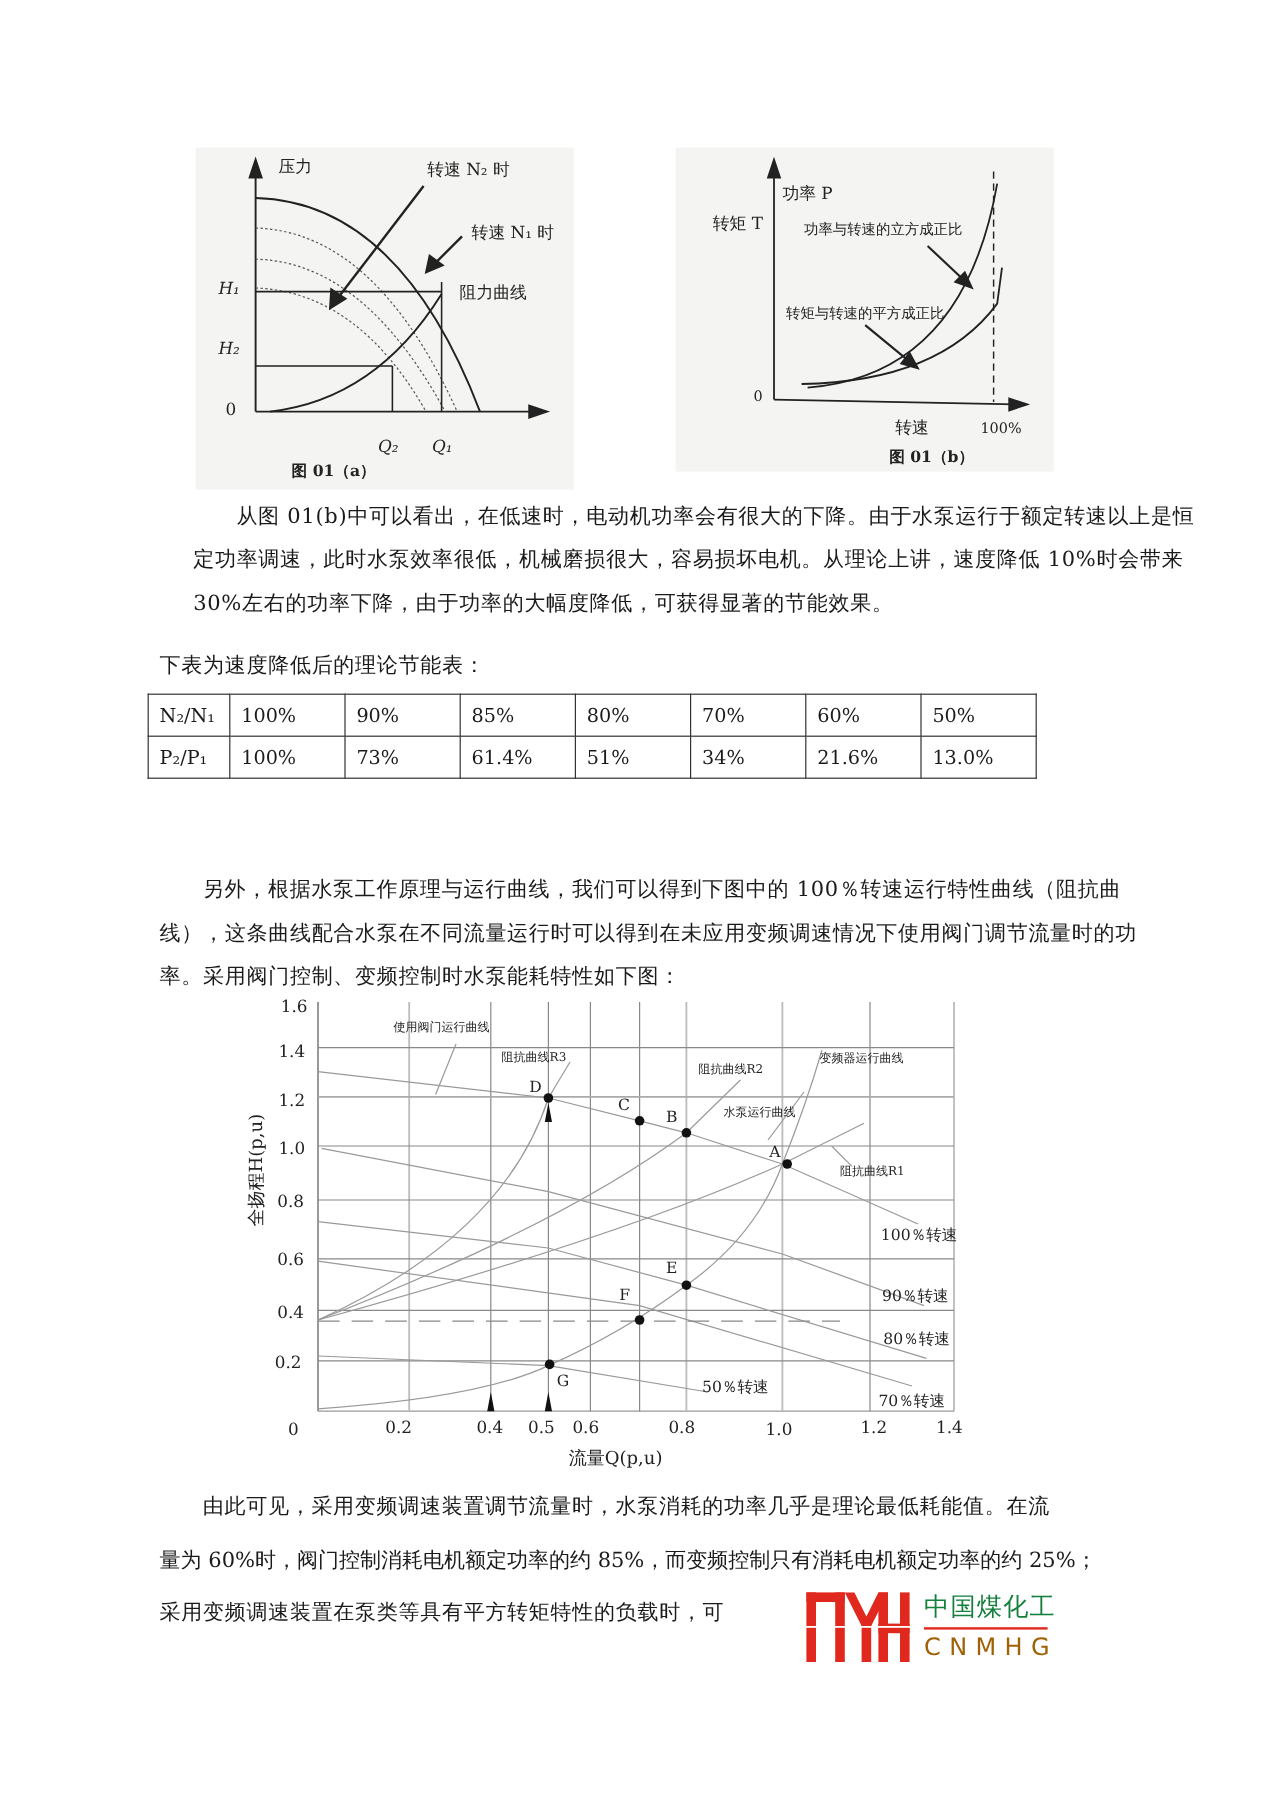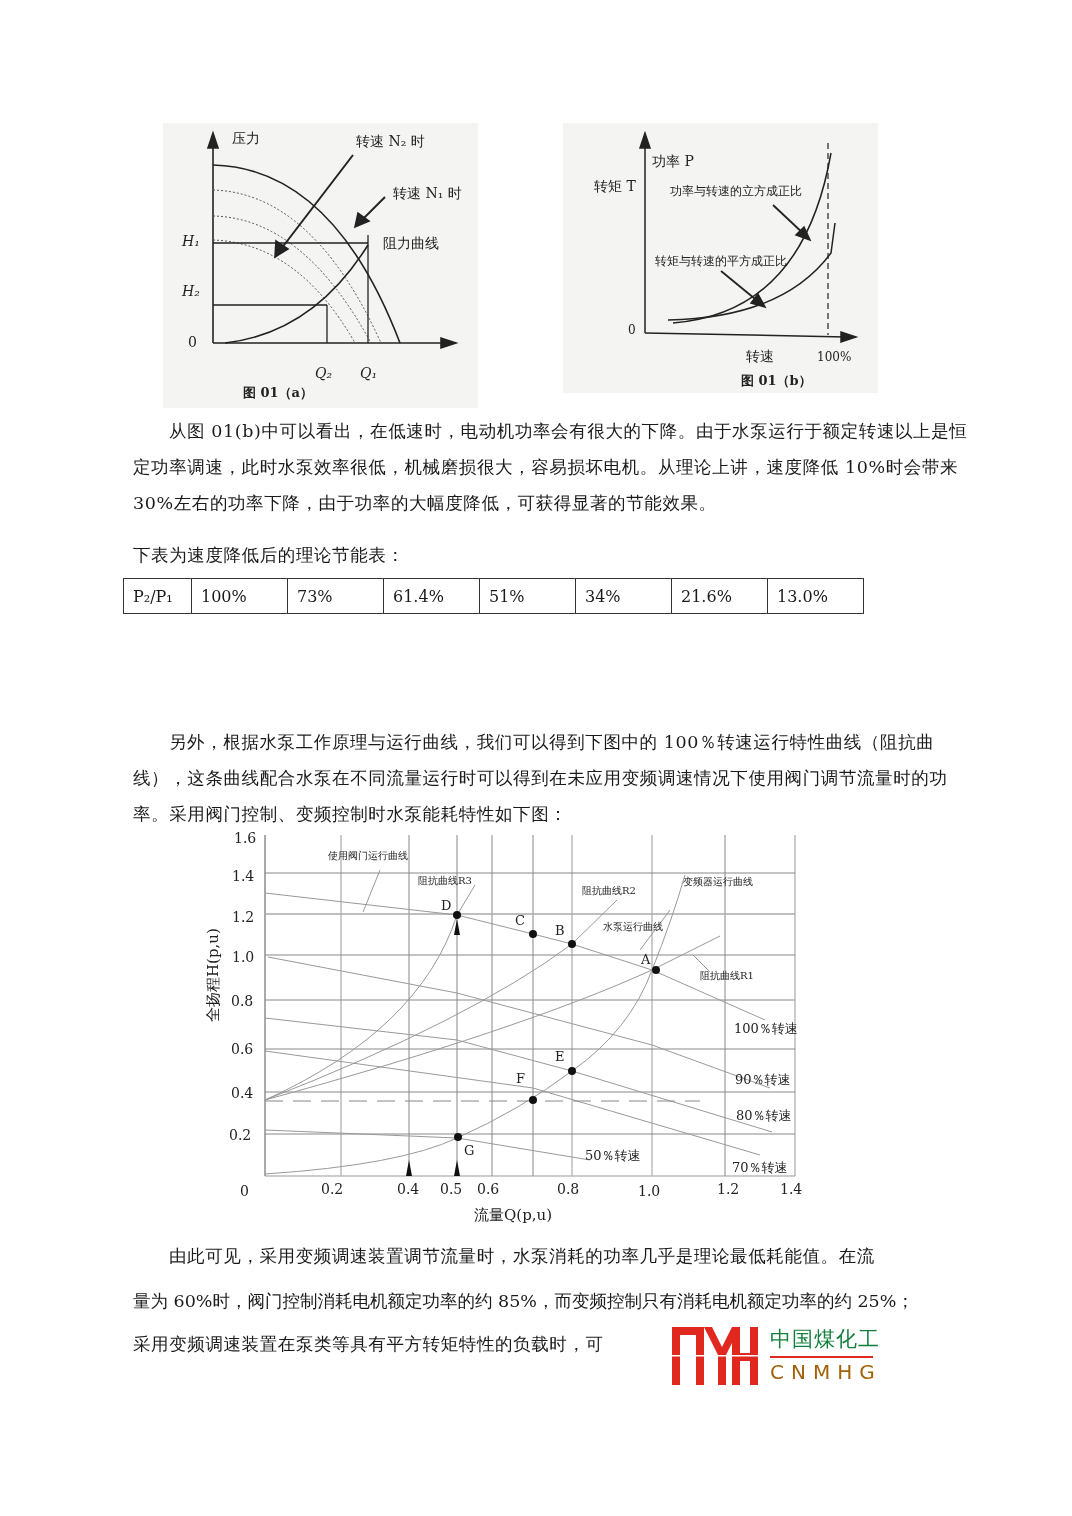--- a/index.html
+++ b/index.html
@@ -78,25 +78,35 @@
 </svg>
 <div class="fig-text" style="left:624px;top:153px;margin-left:28px;">功率 P</div>
 <div class="fig-text" style="left:594px;top:178px;">转矩 T</div>
 <div class="fig-text" style="left:670px;top:183px;font-size:12px;">功率与转速的立方成正比</div>
 <div class="fig-text" style="left:655px;top:253px;font-size:12px;">转矩与转速的平方成正比</div>
 <div class="fig-text" style="left:628px;top:323px;font-size:12px;">0</div>
 <div class="fig-text" style="left:746px;top:348px;">转速</div>
 <div class="fig-text" style="left:817px;top:350px;font-size:12px;">100%</div>
 <div class="fig-cap" style="left:706px;top:372px;padding-left:35px;">图 01（b）</div>
 
-<div class="para indent" style="top:413px;">从图 01(b)中可以看出，在低速时，电动机功率会有很大的下降。由于水泵运行于额定转速以上是恒定功率调速，此时水泵效率很低，机械磨损很大，容易损坏电机。从理论上讲，速度降低 10%时会带来 30%左右的功率下降，由于功率的大幅度降低，可获得显著的节能效果。</div>
+<div class="para indent" style="top:413px;margin-left:28px;">从图 01(b)中可以看出，在低速时，电动机功率会有很大的下降。由于水泵运行于额定转速以上是恒定功率调速，此时水泵效率很低，机械磨损很大，容易损坏电机。从理论上讲，速度降低 10%时会带来 30%左右的功率下降，由于功率的大幅度降低，可获得显著的节能效果。</div>
 <div class="para" style="top:537px;">下表为速度降低后的理论节能表：</div>
 
 <table class="energy">
   <tbody>
+      <tr>
+    <td class="c0">N₂/N₁</td>
+    <td class="cn">100%</td>
+    <td class="cn">90%</td>
+    <td class="cn">85%</td>
+    <td class="cn">80%</td>
+    <td class="cn">70%</td>
+    <td class="cn">60%</td>
+    <td class="cn">50%</td>
+  </tr>
   <tr>
     <td class="c0">P₂/P₁</td>
     <td class="cn">100%</td>
     <td class="cn">73%</td>
     <td class="cn">61.4%</td>
     <td class="cn">51%</td>
     <td class="cn">34%</td>
     <td class="cn">21.6%</td>
     <td class="cn">13.0%</td>
   </tr>

